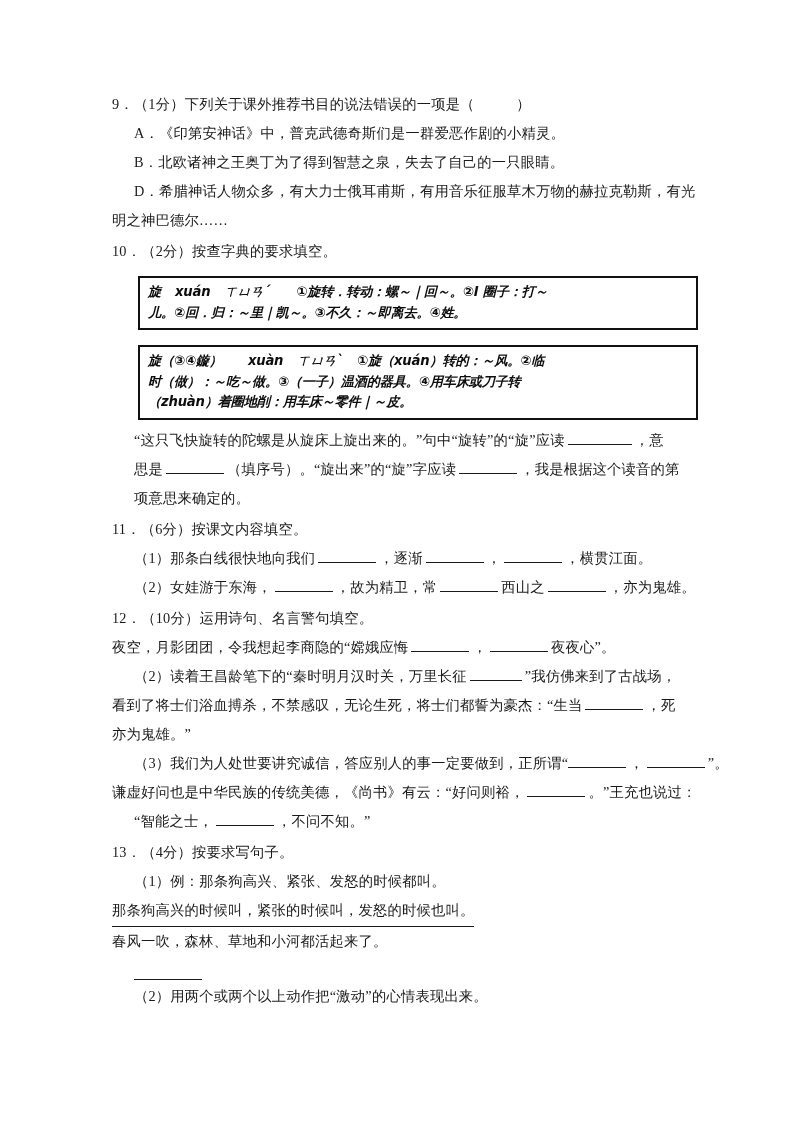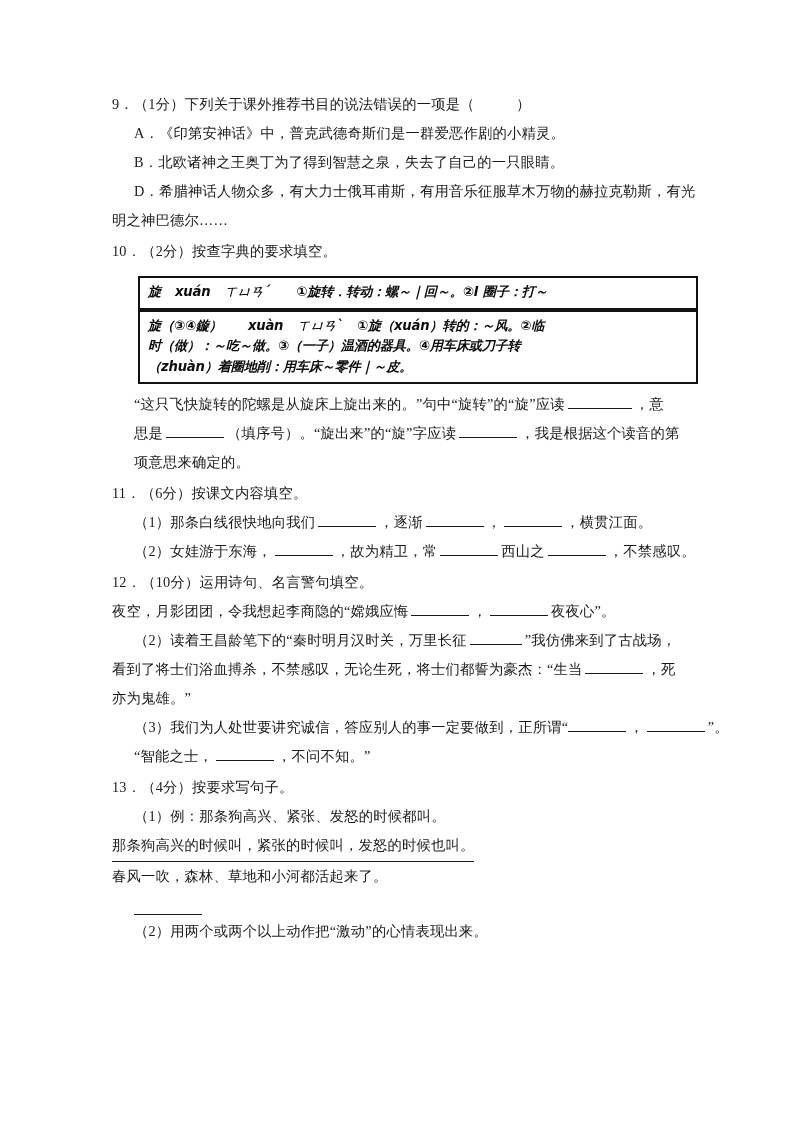--- a/index.html
+++ b/index.html
@@ -65,21 +65,21 @@
     box-sizing: border-box;
     padding: 4px 8px 5px 8px;
     font-family: "DejaVu Sans", "Liberation Sans", sans-serif;
     font-weight: bold;
     font-size: 13.2px;
     line-height: 20.5px;
     color: #0d0d0d;
     letter-spacing: -0.2px;
     background: #fff;
   }
-  .dictbox.second { margin-top: 0; }
+  .dictbox.second { margin-top: 15px; }
   .dict-line { white-space: nowrap; font-style: italic; }
   .spc { display:inline-block; width: 14px; }
   .spc-lg { display:inline-block; width: 26px; }
 
   
   .answer-underline {
     display: inline-block;
     border-bottom: 1px solid #1a1a1a;
     padding-bottom: 1px;
   }
@@ -122,20 +122,21 @@
     <div class="qline hang">明之神巴德尔……</div>
 
     <div class="qline qhead">10．（2分）按查字典的要求填空。</div>
 
     <div class="dictwrap">
 
       <div class="dictbox">
         <div class="dict-line">
           <span>旋</span><span class="spc"></span><span>xuán</span><span class="spc"></span><span>ㄒㄩㄢˊ</span><span class="spc-lg"></span><span>①旋转．转动：螺～｜回～。②Ⅰ 圈子：打～</span>
         </div>
+        <div class="dict-line">儿。②回．归：～里｜凯～。③不久：～即离去。④姓。</div>
       </div>
 
       <div class="dictbox second">
         <div class="dict-line">
           <span>旋（③④鏇）</span><span class="spc-lg"></span><span>xuàn</span><span class="spc"></span><span>ㄒㄩㄢˋ</span><span class="spc"></span><span>①旋（xuán）转的：～风。②临</span>
         </div>
         <div class="dict-line">时（做）：～吃～做。③（一子）温酒的器具。④用车床或刀子转</div>
         <div class="dict-line">（zhuàn）着圈地削：用车床～零件｜～皮。</div>
       </div>
 
@@ -147,39 +148,42 @@
     <div class="qline indent1">
       <span>思是</span><span class="blank b-lg"></span><span>（填序号）。“旋出来”的“旋”字应读</span><span class="blank b-lg"></span><span>，我是根据这个读音的第</span>
     </div>
     <div class="qline indent1">项意思来确定的。</div>
 
     <div class="qline qhead">11．（6分）按课文内容填空。</div>
     <div class="qline indent2">
       <span>（1）那条白线很快地向我们</span><span class="blank b-lg"></span><span>，逐渐</span><span class="blank b-lg"></span><span>，</span><span class="blank b-lg"></span><span>，横贯江面。</span>
     </div>
     <div class="qline indent2">
-      <span>（2）女娃游于东海，</span><span class="blank b-lg"></span><span>，故为精卫，常</span><span class="blank b-lg"></span><span>西山之</span><span class="blank b-lg"></span><span>，不禁感叹。</span>
+      <span>（2）女娃游于东海，</span><span class="blank b-lg"></span><span>，故为精卫，常</span><span class="blank b-lg"></span><span>西山之</span><span class="blank b-lg"></span><span>，亦为鬼雄。</span>
     </div>
 
     <div class="qline qhead">12．（10分）运用诗句、名言警句填空。</div>
 
     <div class="qline hang">
       <span>夜空，月影团团，令我想起李商隐的“嫦娥应悔</span><span class="blank b-lg"></span><span>，</span><span class="blank b-lg"></span><span>夜夜心”。</span>
     </div>
 
     <div class="qline indent2">
       <span>（2）读着王昌龄笔下的“秦时明月汉时关，万里长征</span><span class="blank b-md"></span><span>”我仿佛来到了古战场，</span>
     </div>
     <div class="qline hang">
       <span>看到了将士们浴血搏杀，不禁感叹，无论生死，将士们都誓为豪杰：“生当</span><span class="blank b-lg"></span><span>，死</span>
     </div>
     <div class="qline hang">亦为鬼雄。”</div>
 
     <div class="qline indent2">
       <span>（3）我们为人处世要讲究诚信，答应别人的事一定要做到，正所谓“</span><span class="blank b-lg" style="margin-left:0"></span><span>，</span><span class="blank b-lg"></span><span>”。</span>
+    </div>
+    <div class="qline hang">
+      <span>谦虚好问也是中华民族的传统美德，《尚书》有云：“好问则裕，</span><span class="blank b-lg"></span><span>。”王充也说过：</span>
     </div>
     <div class="qline indent2">
       <span>“智能之士，</span><span class="blank b-lg"></span><span>，不问不知。”</span>
     </div>
 
     <div class="qline qhead">13．（4分）按要求写句子。</div>
     <div class="qline indent2">（1）例：那条狗高兴、紧张、发怒的时候都叫。</div>
     <div class="qline hang">
       <span class="answer-underline">那条狗高兴的时候叫，紧张的时候叫，发怒的时候也叫。</span>
     </div>

